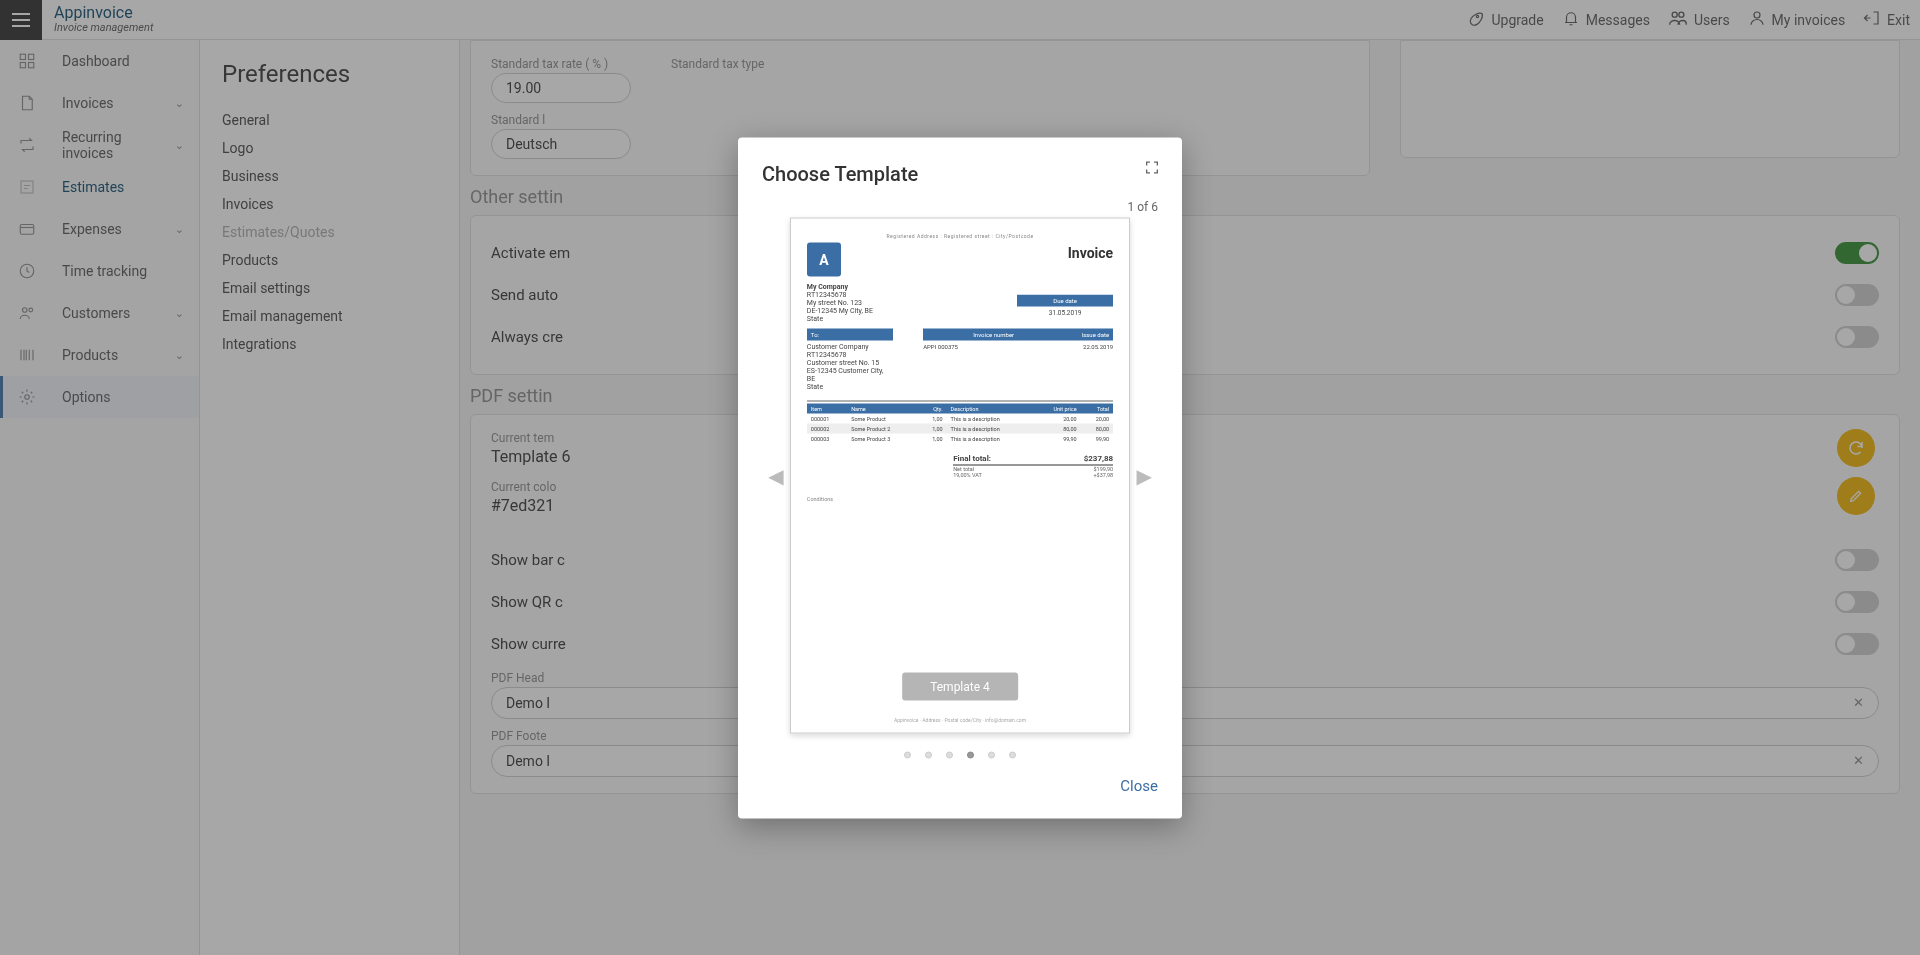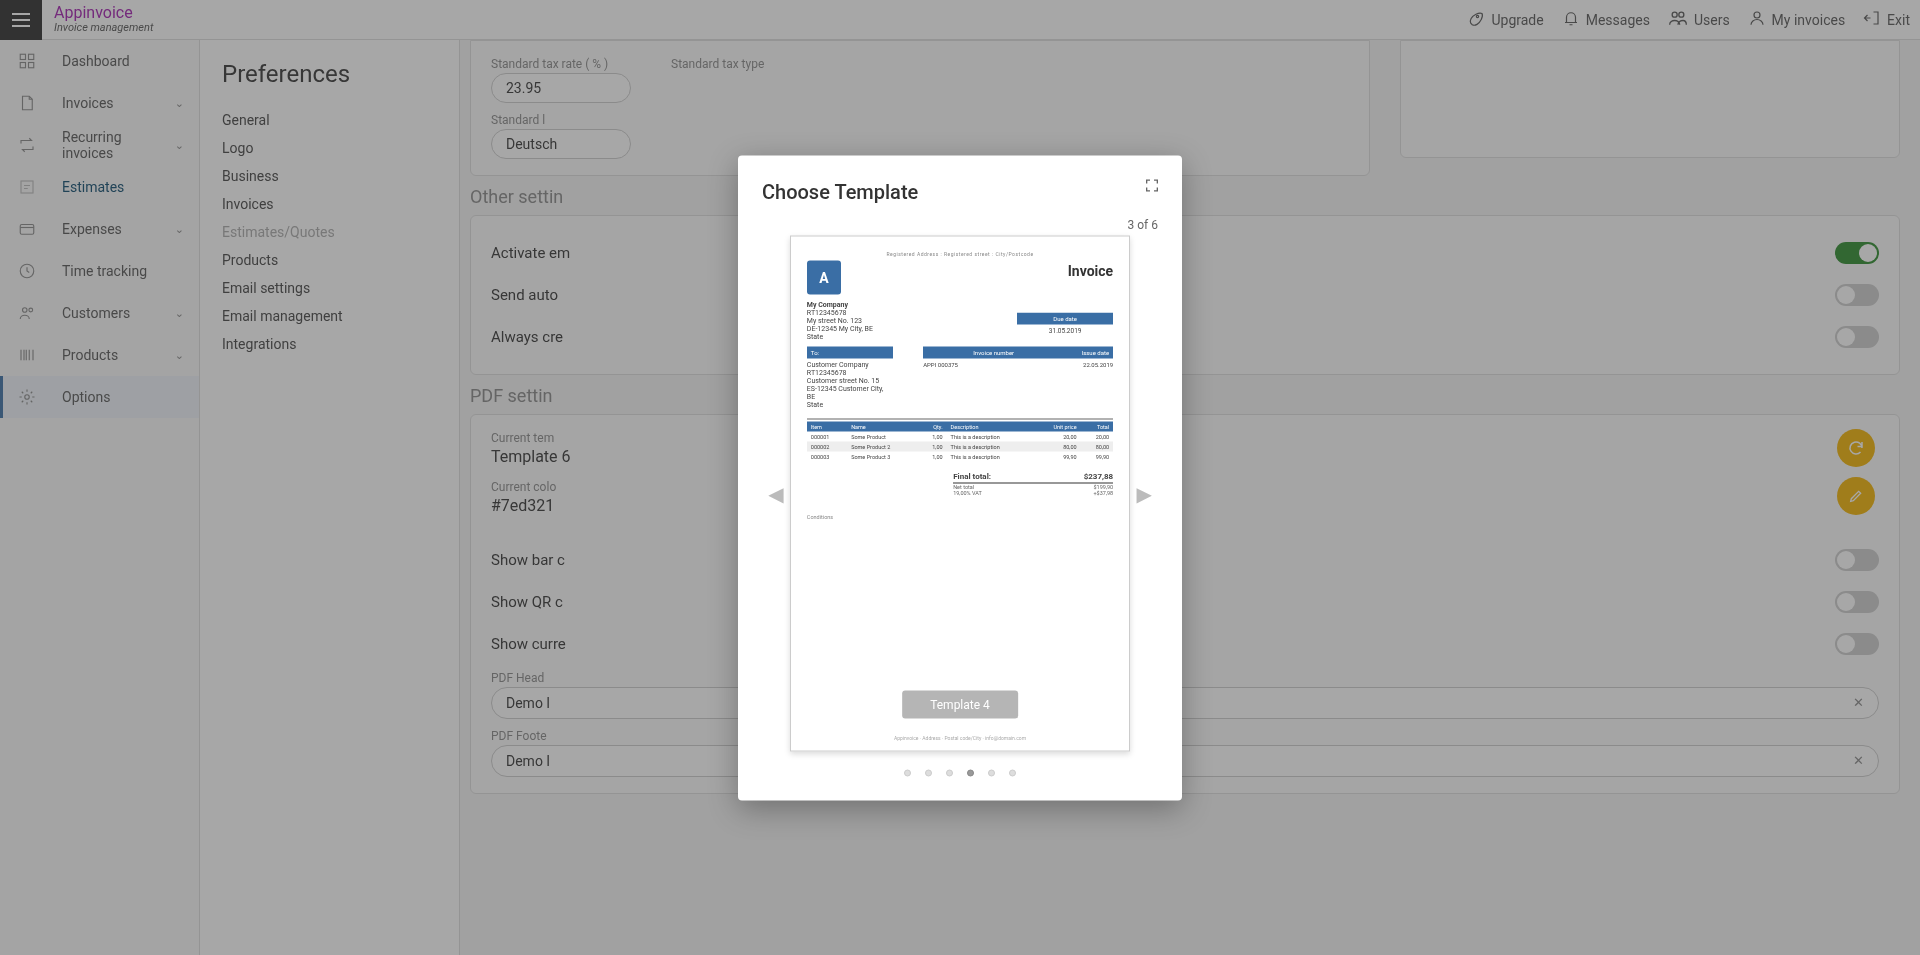--- a/index.html
+++ b/index.html
@@ -3,21 +3,21 @@
 <meta charset="utf-8">
 <style>
 * { box-sizing: border-box; margin: 0; padding: 0; }
 body { font-family: -apple-system, BlinkMacSystemFont, 'Segoe UI', Roboto, sans-serif; background: #f4f4f4; overflow: hidden; width: 1920px; height: 955px; color: #333; }
 
 
 .topbar { height: 40px; background: #fff; display: flex; align-items: center; border-bottom: 1px solid #ddd; }
 .hamburger { width: 42px; height: 40px; background: #2a2a2a; display: flex; align-items: center; justify-content: center; cursor: pointer; }
 .hamburger svg { fill: #fff; }
 .brand { padding-left: 12px; display: flex; flex-direction: column; justify-content: center; }
-.brand-title { color: #a21caf; font-size: 16px; font-weight: 400; line-height: 1; }
+.brand-title { color: #0c4a6e; font-size: 16px; font-weight: 400; line-height: 1; }
 .brand-sub { color: #555; font-size: 11px; font-style: italic; line-height: 1.2; }
 .topbar-right { margin-left: auto; display: flex; align-items: center; padding-right: 10px; gap: 18px; color: #555; font-size: 14px; }
 .topbar-item { display: flex; align-items: center; gap: 6px; cursor: pointer; }
 .topbar-item svg { stroke: #555; }
 
 
 .sidebar { position: absolute; left: 0; top: 40px; width: 200px; background: #f9f9f9; border-right: 1px solid #ddd; height: calc(100% - 40px); }
 .nav-item { height: 42px; display: flex; align-items: center; padding: 0 15px; gap: 26px; color: #555; font-size: 14px; cursor: pointer; border-left: 3px solid transparent; }
 .nav-item.active { border-left-color: #3a6ea5; background: #eef3f9; }
 .nav-item.disabled { color: #0c4a6e; }
@@ -244,21 +244,21 @@
   <div class="prefs-item">Integrations</div>
 </div>
 
 <div class="main">
   <div style="display:flex; gap:30px;">
     <div style="flex:1;">
       <div class="card" style="border-top-left-radius:0;border-top-right-radius:0;">
         <div style="display:flex; gap:40px;">
           <div>
             <div class="field-label">Standard tax rate ( % )</div>
-            <div class="field-input">23.95</div>
+            <div class="field-input">19.00</div>
           </div>
           <div>
             <div class="field-label">Standard tax type</div>
           </div>
         </div>
         <div style="margin-top:10px;">
           <div class="field-label">Standard l</div>
           <div class="field-input">Deutsch</div>
         </div>
       </div>
@@ -320,21 +320,21 @@
     <div class="wide-input"><span>Demo I</span><span class="clear-x">✕</span></div>
   </div>
 </div>
 
 <div class="overlay"></div>
 <div class="modal">
   <div class="modal-title">Choose Template</div>
   <div class="modal-fullscreen"><svg width="16" height="16" viewBox="0 0 24 24" fill="none" stroke="#666" stroke-width="2">
         <path d="M4 9V4h5M20 9V4h-5M4 15v5h5M20 15v5h-5"></path>
       </svg></div>
-  <div class="modal-counter">3 of 6</div>
+  <div class="modal-counter">1 of 6</div>
   <div class="gallery">
     <div class="gallery-arrow">◀</div>
     <div class="preview">
       <div class="top-meta">Registered Address : Registered street : City/Postcode</div>
       <div class="inv-title">Invoice</div>
       <div class="logo-sq">A</div>
       <div class="comp">
         <div class="bold">My Company</div>
         <div>RT12345678</div>
         <div>My street No. 123</div>
@@ -424,13 +424,14 @@
     <div class="gallery-arrow">▶</div>
   </div>
   <div class="dots">
     <div class="dot"></div>
     <div class="dot"></div>
     <div class="dot"></div>
     <div class="dot active"></div>
     <div class="dot"></div>
     <div class="dot"></div>
   </div>
+  <div class="modal-close">Close</div>
 </div>
 
 </body></html>

